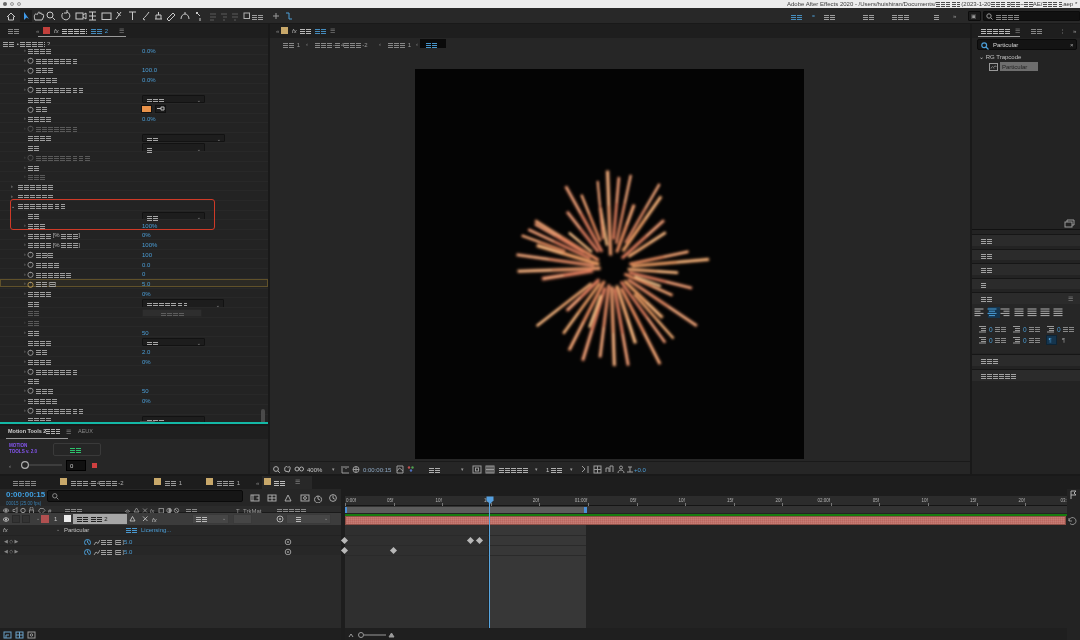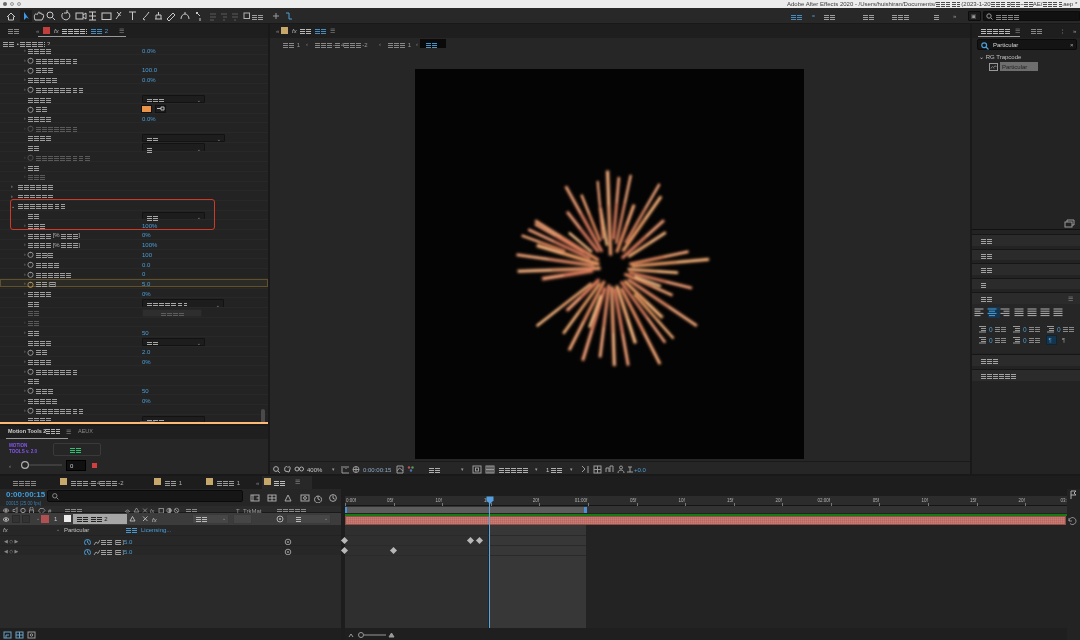--- a/index.html
+++ b/index.html
@@ -1,17 +1,17 @@
 <!DOCTYPE html>
 <html><head><meta charset="utf-8">
 <style>
 *{margin:0;padding:0;box-sizing:border-box}
 html,body{width:1080px;height:640px;overflow:hidden;background:#232323;font-family:"Liberation Sans",sans-serif}
 .abs{position:absolute}
-#stage{position:relative;width:1080px;height:640px;background:#fdba74}
+#stage{position:relative;width:1080px;height:640px;background:#14b8a6}
 .z{display:inline-block;height:5.5px;vertical-align:middle;background:repeating-linear-gradient(0deg,currentColor 0 1.2px,transparent 1.2px 2.1px);-webkit-mask:repeating-linear-gradient(90deg,#000 0 4.8px,transparent 4.8px 6.1px);opacity:.85}
 .zs{display:inline-block;height:4.6px;vertical-align:middle;background:repeating-linear-gradient(0deg,currentColor 0 1px,transparent 1px 1.8px);-webkit-mask:repeating-linear-gradient(90deg,#000 0 4.1px,transparent 4.1px 5.2px);opacity:.85}
 .t{position:absolute;font-size:6px;color:#b8b8b8;white-space:nowrap;line-height:1}
 .blue{color:#4c9fd8}
 .dd{position:absolute;height:8.6px;background:#1d1d1d;border:1px solid #121212;border-radius:1px;color:#c0c0c0}
 .dd .ch{position:absolute;right:3px;top:1.5px;font-size:5px;color:#999}
 .hdr{position:absolute;left:970.5px;width:109.5px;height:11.5px;background:#2b2b2b;border-top:1px solid #161616;color:#c6c6c6}
 </style></head>
 <body>
 <div id="stage">

